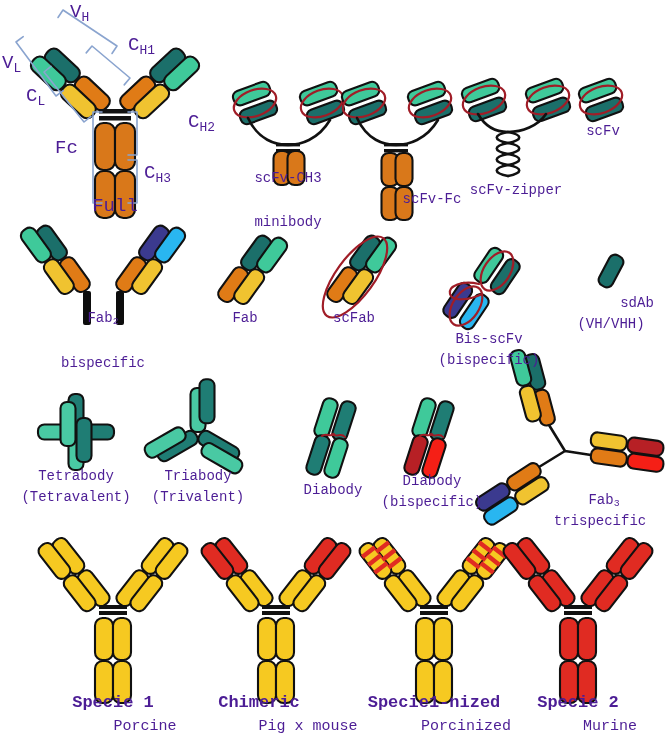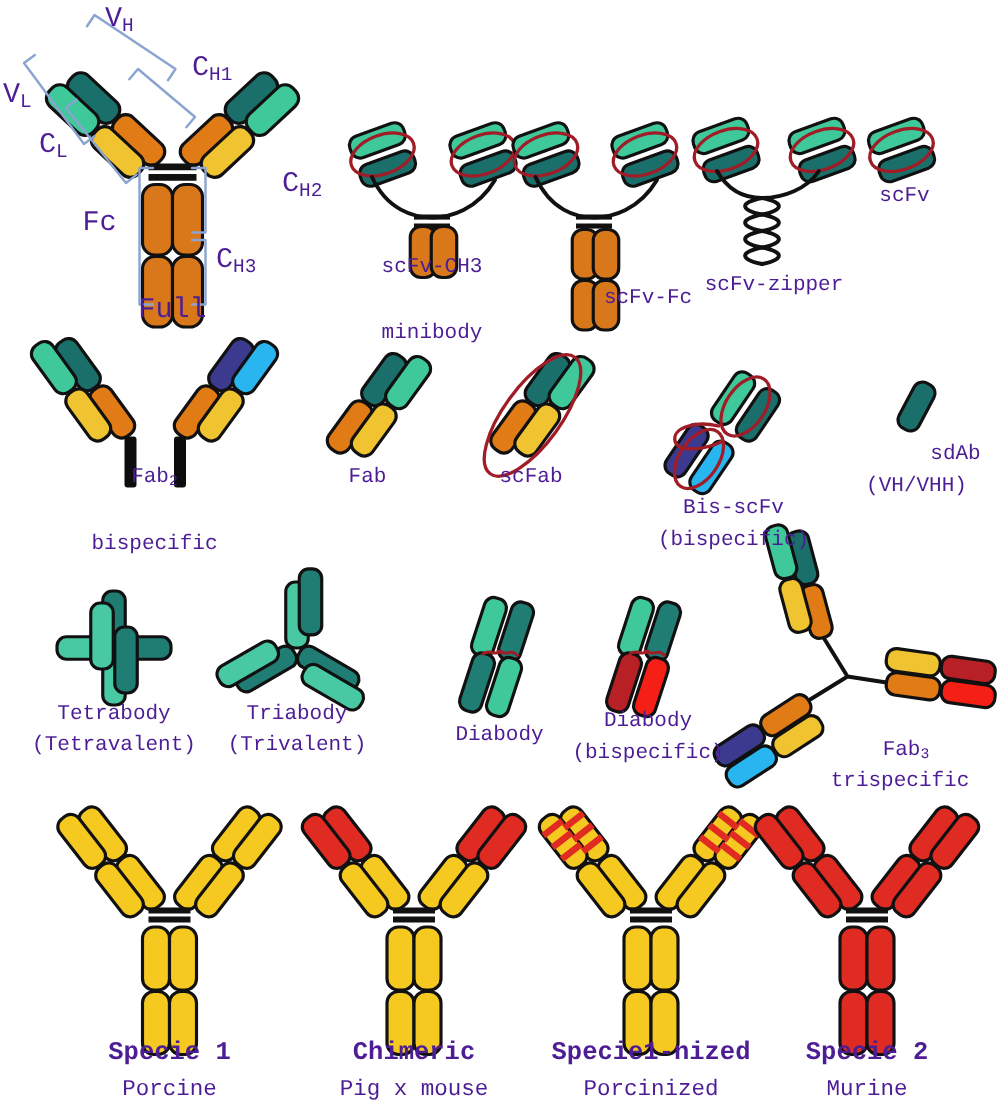--- a/index.html
+++ b/index.html
@@ -7,21 +7,21 @@
        font-family:"Liberation Serif","DejaVu Serif",serif;color:#111;}
   #figure{position:absolute;left:0;top:0;width:666px;height:744px;}
   .lbl{position:absolute;text-align:center;line-height:1.08;
        font-family:Liberation Mono, monospace;
        color:#4c1d95;white-space:nowrap;}
   .lbl.c{transform:translateX(-50%);}
   .big{font-size:19px;}
   .mid{font-size:14px;}
   .dom{font-size:19px;}
   .bold{font-weight:bold;font-size:17px;}
-  .norm{font-size:15px;}
+  .norm{font-size:15px;margin-left:32px;}
   sub{font-size:0.68em;vertical-align:-0.28em;}
   .sm{font-size:0.70em;vertical-align:-0.25em;}
 </style>
 </head>
 <body>
 
 <svg id="figure" viewBox="0 0 666 744" xmlns="http://www.w3.org/2000/svg">
   <defs>
     <g id="dom-unit"></g>
   </defs>
@@ -683,21 +683,21 @@
 
 <div class="lbl c mid" style="left:432px;top:474px;">Diabody</div>
 <div class="lbl c mid" style="left:432px;top:495px;">(bispecific)</div>
 
 <div class="lbl c mid" style="left:604px;top:493px;"><span>Fab</span><span class="sm">3</span></div>
 <div class="lbl c mid" style="left:600px;top:514px;">trispecific</div>
 
 <div class="lbl c bold" style="left:113px;top:694px;">Specie 1</div>
 <div class="lbl c norm" style="left:113px;top:719px;">Porcine</div>
 
-<div class="lbl c bold" style="left:276px;top:694px;text-align:center;">Chimeric</div>
+<div class="lbl c bold" style="left:259px;top:694px;text-align:center;">Chimeric</div>
 <div class="lbl c norm" style="left:276px;top:719px;">Pig x mouse</div>
 
 <div class="lbl c bold" style="left:434px;top:694px;">Specie1-nized</div>
 <div class="lbl c norm" style="left:434px;top:719px;">Porcinized</div>
 
 <div class="lbl c bold" style="left:578px;top:694px;">Specie 2</div>
 <div class="lbl c norm" style="left:578px;top:719px;">Murine</div>
 
 <div class="lbl dom" style="left:70px;top:2px;"><span>V</span><sub>H</sub></div>
 <div class="lbl dom" style="left:96px;top:35px;margin-left:32px;"><span>C</span><sub>H1</sub></div>

